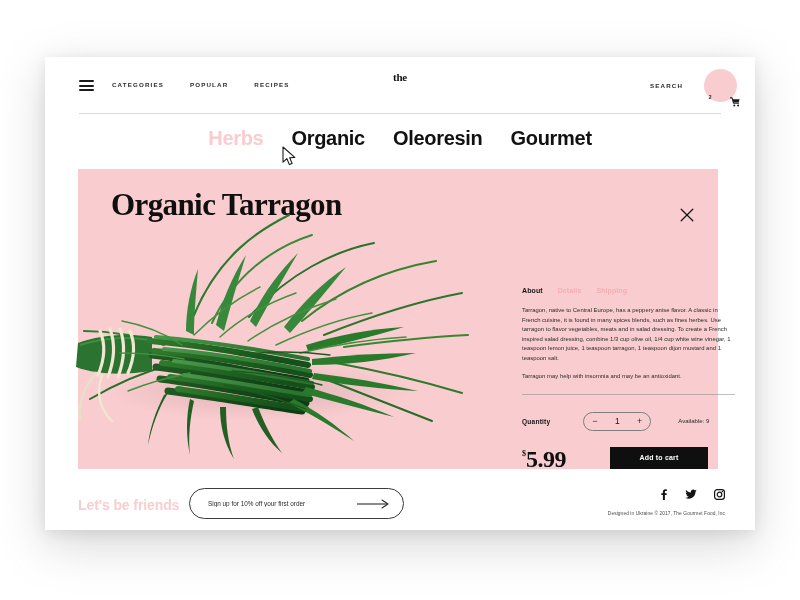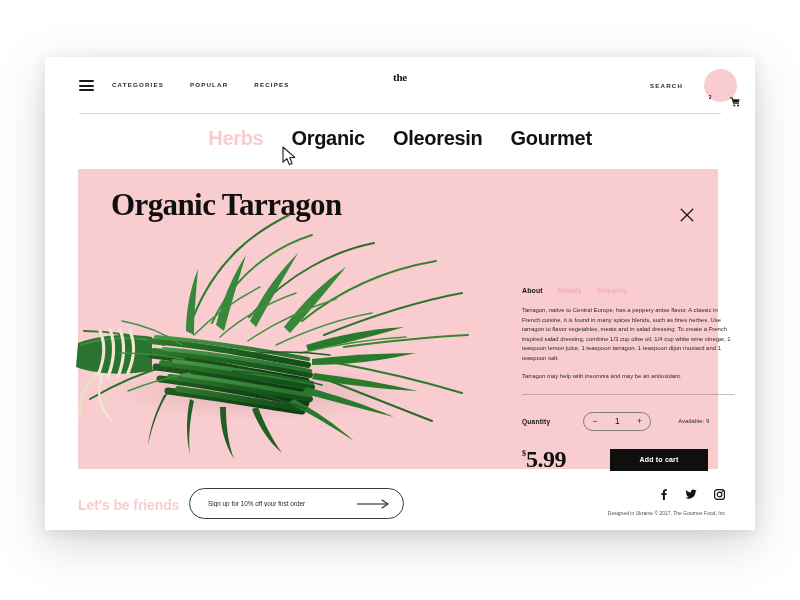--- a/index.html
+++ b/index.html
@@ -165,21 +165,20 @@
 
   
   .panel {
     position: absolute;
     left: 33px;
     top: 112px;
     width: 640px;
     height: 300px;
     background: #f9cdd0;
     overflow: visible;
-    text-decoration: underline;
   }
   .panel-title {
     position: absolute;
     left: 33px;
     top: 18px;
     font-family: "Liberation Serif", serif;
     font-weight: 700;
     font-size: 31px;
     color: #0f0f0f;
     letter-spacing: -0.6px;
@@ -288,21 +287,21 @@
   }
   .avail {
     margin-left: 27px;
     font-size: 6px;
     color: #2a2a2a;
   }
 
   .buy-row {
     margin-top: 16px;
     display: flex;
-    align-items: flex-end;
+    align-items: flex-start;
   }
   .price {
     font-family: "Liberation Serif", serif;
     color: #0f0f0f;
     line-height: 1;
     white-space: nowrap;
   }
   .price .cur {
     font-size: 8px;
     vertical-align: 11px;

